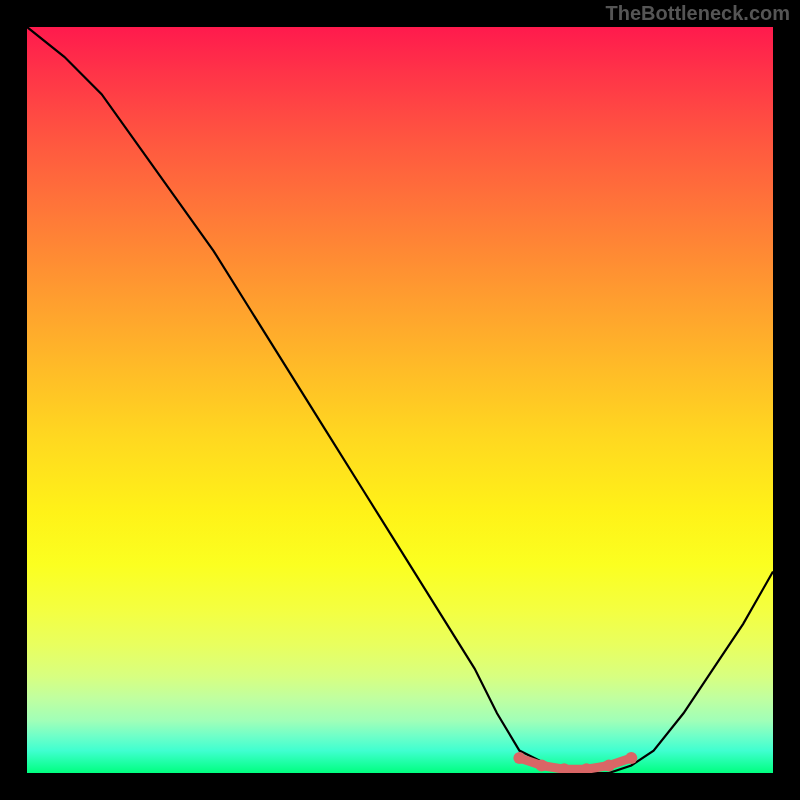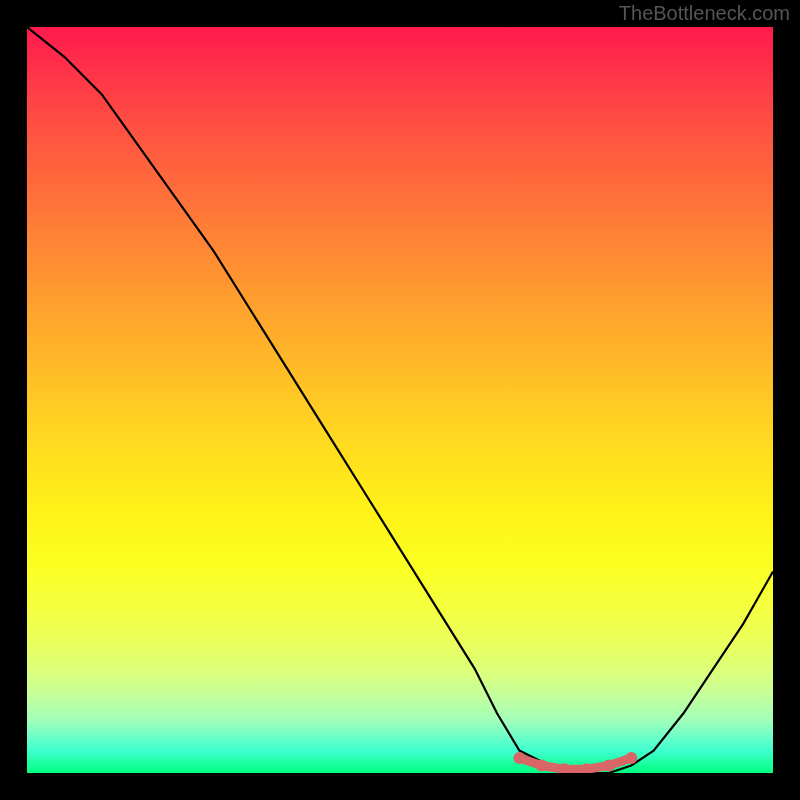--- a/index.html
+++ b/index.html
@@ -10,21 +10,21 @@
     background: #000;
     position: relative;
     font-family: Arial, sans-serif;
   }
   .watermark {
     position: absolute;
     top: 2px;
     right: 10px;
     color: #555;
     font-size: 20px;
-    font-weight: 400;
+    font-weight: 700;
     z-index: 10;
   }
   .plot-area {
     position: absolute;
     left: 27px;
     top: 27px;
     width: 746px;
     height: 746px;
     background: linear-gradient(to bottom,
       #ff1a4d 0%,

